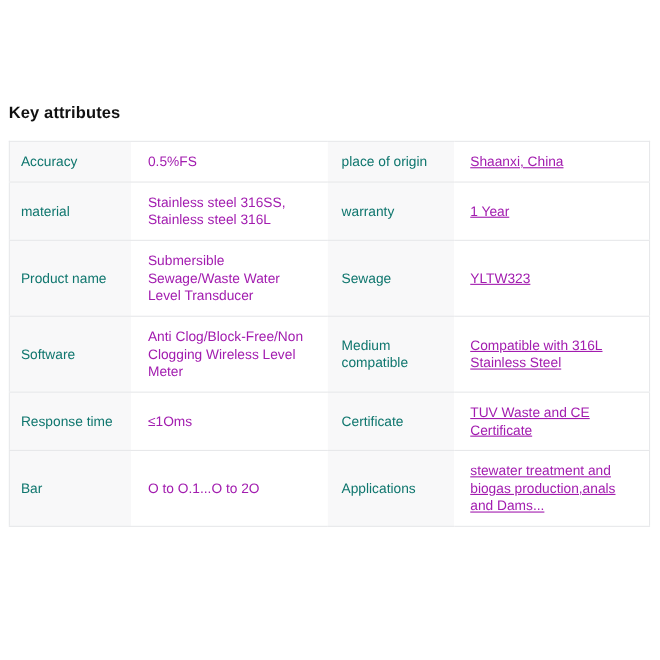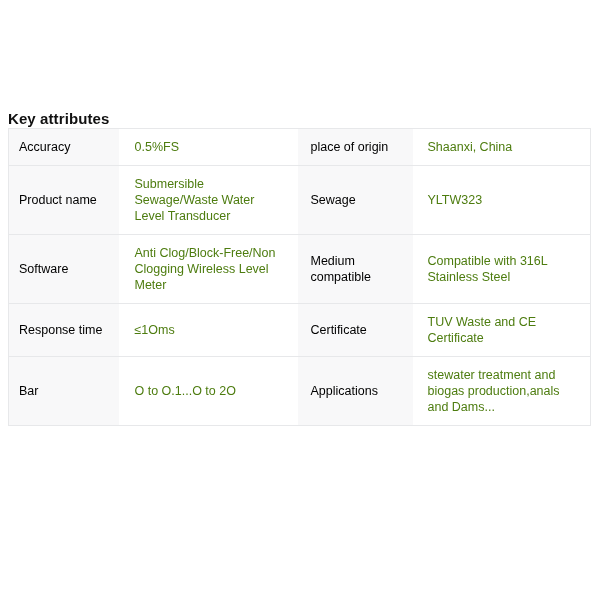--- a/index.html
+++ b/index.html
@@ -14,21 +14,21 @@
   .page {
     position: relative;
     width: 600px;
     height: 600px;
     overflow: hidden;
   }
   h1.section-title {
     margin: 0;
     position: absolute;
     left: 8px;
-    top: 110px;
+    top: 94px;
     font-size: 15px;
     font-weight: 700;
     color: #111111;
     letter-spacing: 0.1px;
   }
   table.attrs {
     position: absolute;
     left: 8px;
     top: 128px;
     width: 582px;
@@ -44,32 +44,32 @@
   table.attrs col.c-value2 { width: 178px; }
   table.attrs td {
     border-bottom: 1px solid #e7e8ea;
     vertical-align: middle;
     padding-top: 10px;
     padding-bottom: 10px;
     word-wrap: break-word;
   }
   td.label-cell {
     background: #f8f8f9;
-    color: #000000;
+    color: #0f766e;
     padding-left: 10px;
     padding-right: 8px;
   }
   td.value-cell {
     background: #ffffff;
-    color: #4d7c0f;
+    color: #a21caf;
     padding-left: 16px;
     padding-right: 12px;
   }
   td.label-cell.col2 { padding-left: 13px; }
-  td.value-cell.col2 { padding-left: 15px; }
+  td.value-cell.col2 { padding-left: 15px; text-decoration: underline; }
 </style>
 </head>
 <body>
 
 <div class="page">
 
   <h1 class="section-title">Key attributes</h1>
 
   <table class="attrs">
     <colgroup>
@@ -77,20 +77,26 @@
         <col class="c-value1">
         <col class="c-label2">
         <col class="c-value2">
     </colgroup>
     <tbody>
       <tr>
         <td class="label-cell col1">Accuracy</td>
         <td class="value-cell col1">0.5%FS</td>
         <td class="label-cell col2">place of origin</td>
         <td class="value-cell col2">Shaanxi, China</td>
+      </tr>
+      <tr>
+        <td class="label-cell col1">material</td>
+        <td class="value-cell col1">Stainless steel 316SS, Stainless steel 316L</td>
+        <td class="label-cell col2">warranty</td>
+        <td class="value-cell col2">1 Year</td>
       </tr>
       <tr>
         <td class="label-cell col1">Product name</td>
         <td class="value-cell col1">Submersible Sewage/Waste Water Level Transducer</td>
         <td class="label-cell col2">Sewage</td>
         <td class="value-cell col2">YLTW323</td>
       </tr>
       <tr>
         <td class="label-cell col1">Software</td>
         <td class="value-cell col1">Anti Clog/Block-Free/Non Clogging Wireless Level Meter</td>

